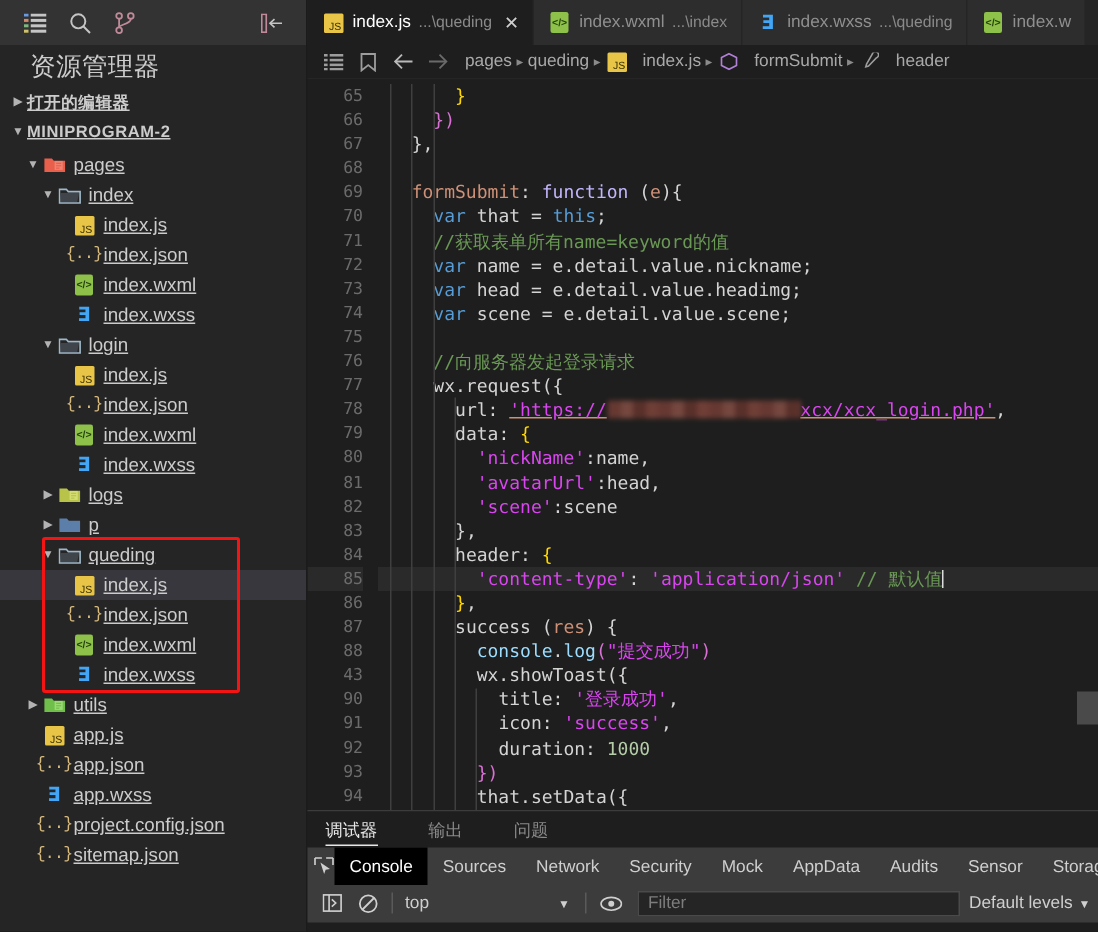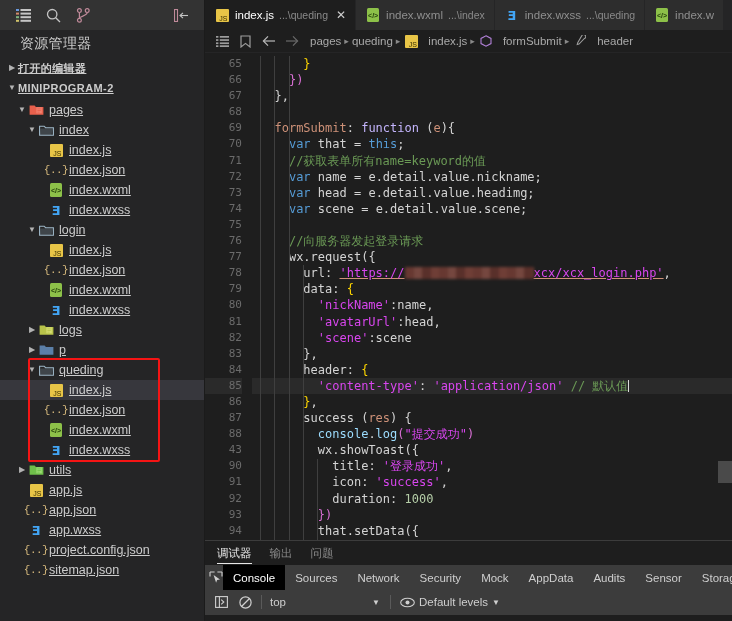--- a/index.html
+++ b/index.html
@@ -22,21 +22,21 @@
   .activity-bar {
     height: 30px; display: flex; align-items: center;
     padding: 0 8px; background: #333333; position: relative;
   }
   .act-icon { width: 30px; height: 26px; display:flex; align-items:center; justify-content:center; cursor: pointer; }
   .act-spacer { flex: 1; }
 
   .explorer-title {
     height: 28px; display:flex; align-items:center;
     padding-left: 20px; color: #cccccc;
-    font-size: 14px; letter-spacing: .3px;
+    font-size: 17px; letter-spacing: .3px;
     background: #252526;
   }
   .tree { flex: 1; overflow: hidden; padding-top: 2px; font-size: 12.5px; }
   .trow {
     height: 20px; display: flex; align-items: center;
     color: #cccccc; white-space: nowrap; cursor: pointer; position: relative;
   }
   .trow.sel { background: #37373d; }
   .tw { display:inline-block; width: 12px; text-align:center; flex:0 0 12px; color:#b3b3b3; font-size: 8px; line-height: 20px; }
   .ficon { width: 16px; height: 16px; flex: 0 0 16px; margin-right: 5px; display:flex; align-items:center; justify-content:center; }
@@ -126,21 +126,21 @@
   }
   .underline-url { text-decoration: underline; text-decoration-color:#ce9178; }
 
   .cursor { display:inline-block; width:1px; height:12px; background:#dcdcdc; vertical-align:-2px; }
 
   .vscroll { position:absolute; right:0; top:0; width:14px; height:100%; }
   .vthumb { position:absolute; right:0; width:14px; background:#4a4a4a; border-radius:0; }
 
   
   .panel { flex:0 0 81px; height: 81px; background:#1e1e1e; border-top:1px solid #3c3c3c; display:flex; flex-direction:column; }
-  .panel-tabs { height: 24px; display:flex; align-items:center; padding-left: 12px; gap: 18px; background:#1e1e1e; }
+  .panel-tabs { height: 24px; display:flex; align-items:center; padding-left: 12px; gap: 34px; background:#1e1e1e; }
   .ptab { color:#8a8a8a; font-size: 11.5px; cursor:pointer; position:relative; height:24px; display:flex;align-items:center; }
   .ptab.active { color:#e7e7e7; }
   .ptab.active::after { content:""; position:absolute; left:0; right:0; bottom:1px; height:1px; background:#e7e7e7; }
 
   .dev-tabs { height: 25px; display:flex; align-items:center; background:#3c3c3c; padding-left: 4px; gap: 0; }
   .dt-ico { width:24px;height:25px;display:flex;align-items:center;justify-content:center;cursor:pointer;}
   .dtab { padding: 0 10px; height:25px; display:flex;align-items:center; color:#cfcfcf; font-size: 11.5px; cursor:pointer; }
   .dtab.active { background:#000000; color:#ffffff; }
 
   .dev-filter { height: 24px; display:flex; align-items:center; background:#3c3c3c; gap:0; padding-left:4px; }
@@ -595,20 +595,23 @@
             <span>top</span>
             <span style="font-size:8px;">▼</span>
           </div>
           <div class="df-sep"></div>
           <div class="df-ico">
             <svg width="15" height="11" viewBox="0 0 15 11">
                 <ellipse cx="7.5" cy="5.5" rx="6.8" ry="4.3" fill="none" stroke="#cfcfcf" stroke-width="1.1"></ellipse>
                 <circle cx="7.5" cy="5.5" r="2" fill="#cfcfcf"></circle>
               </svg>
           </div>
+          <div class="filter-box">
+            <span>Filter</span>
+          </div>
           <div class="levels">
             <span>Default levels</span>
             <span style="font-size:8px;">▼</span>
           </div>
         </div>
 
         <div class="panel-rest"></div>
       </div>
 
     </div>

